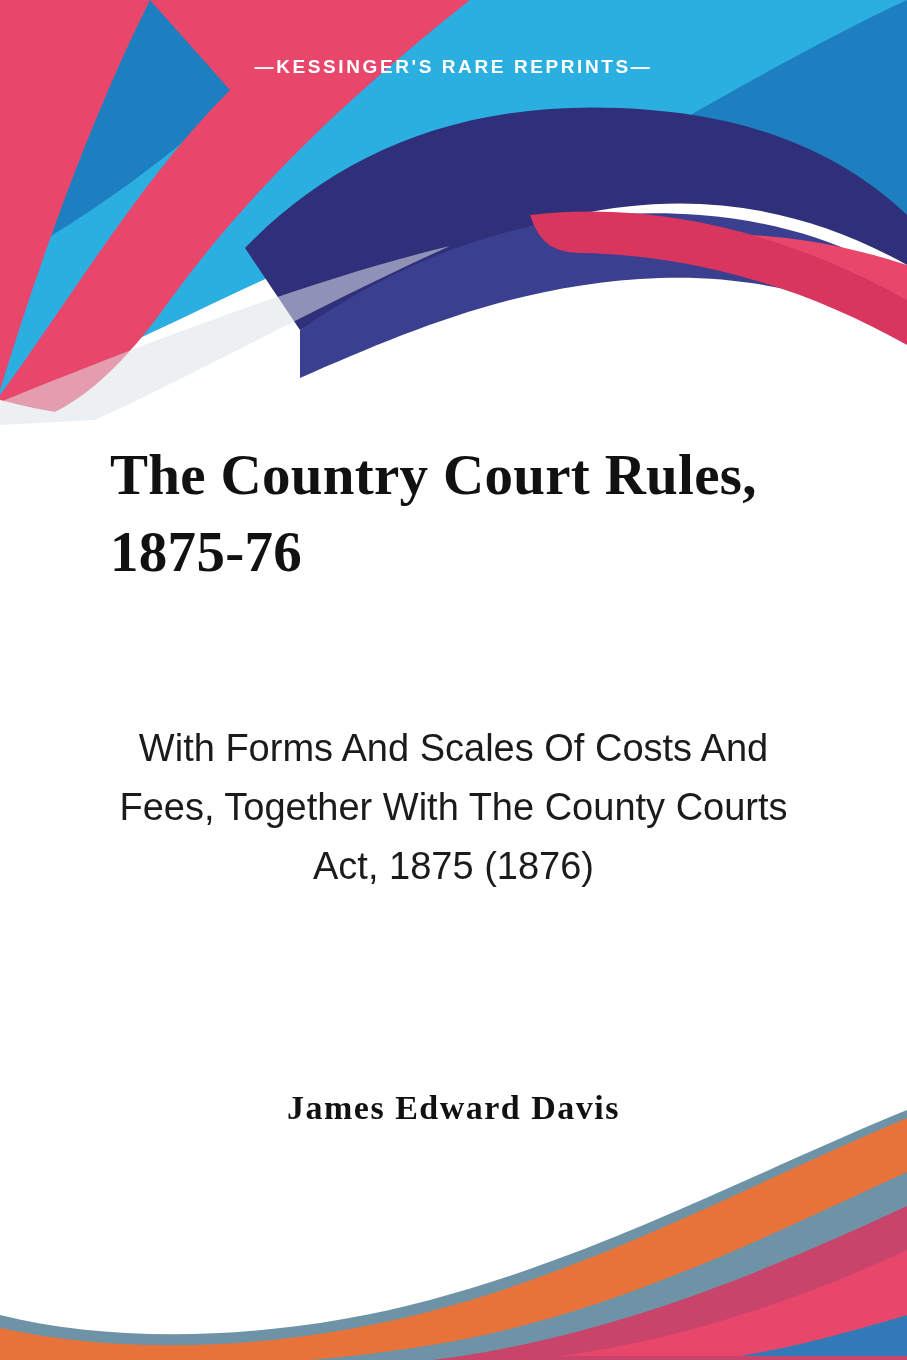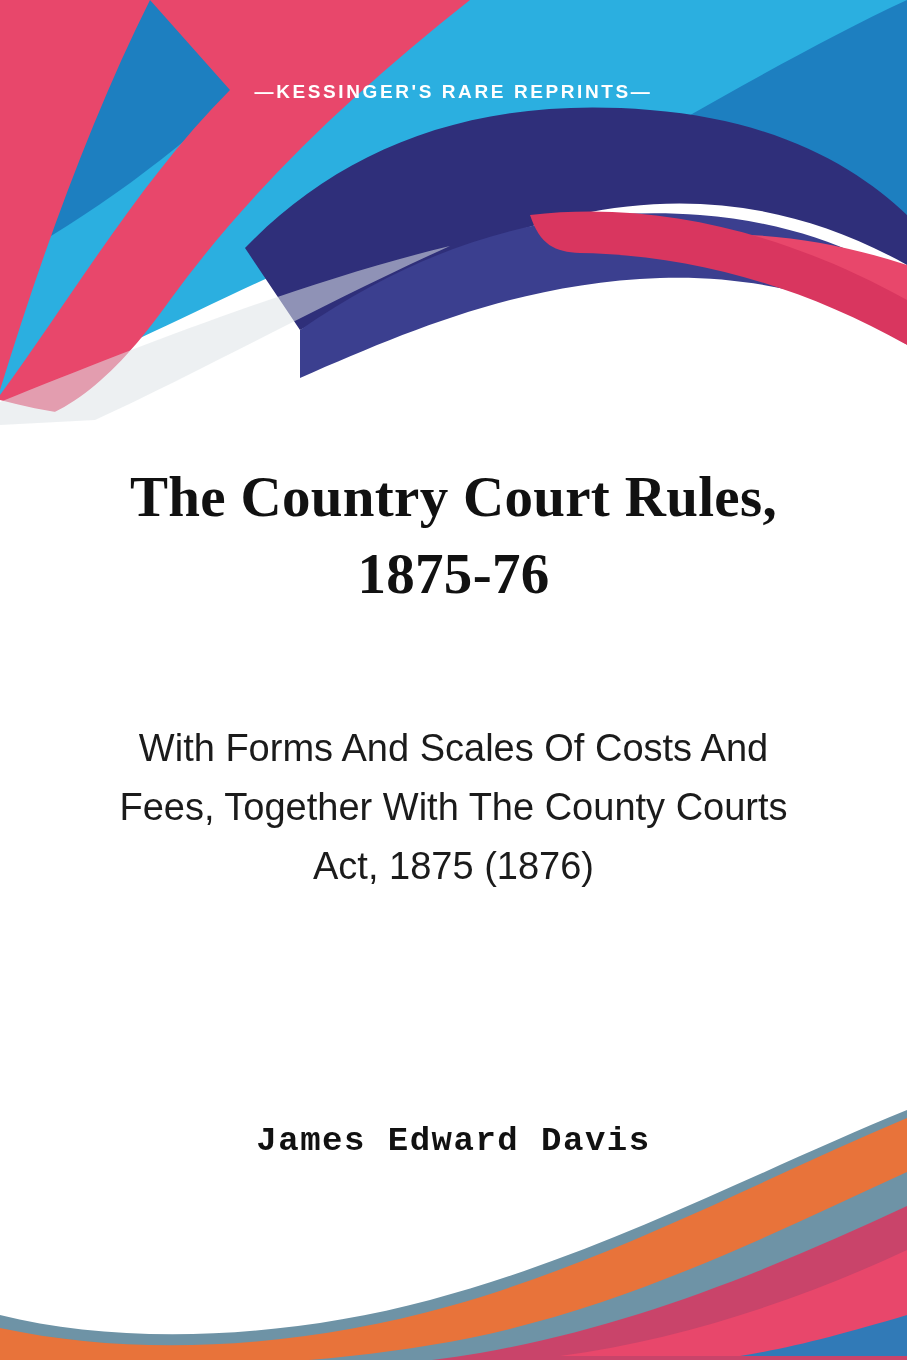--- a/index.html
+++ b/index.html
@@ -41,36 +41,34 @@
     left: 0;
     width: 907px;
     text-align: center;
     font-family: "Liberation Sans", sans-serif;
     font-size: 19px;
     font-weight: 700;
     letter-spacing: 2.6px;
     color: #ffffff;
     z-index: 5;
     white-space: nowrap;
-    margin-top: 25px;
   }
   .text-block {
     position: absolute;
     left: 0;
     top: 0;
     width: 907px;
     height: 1360px;
     z-index: 4;
   }
   .title {
     position: absolute;
-    top: 459px;
+    top: 437px;
     left: 110px;
     width: 687px;
-    text-align: center;
     font-family: "Liberation Serif", serif;
     font-weight: 700;
     font-size: 57px;
     line-height: 1.35;
     color: #111111;
     letter-spacing: 0.3px;
   }
   .subtitle {
     position: absolute;
     top: 690px;
@@ -79,25 +77,25 @@
     text-align: center;
     font-family: "Liberation Sans", sans-serif;
     font-weight: 400;
     font-size: 38px;
     line-height: 1.55;
     color: #1b1b1b;
     margin-top: 29px;
   }
   .author {
     position: absolute;
-    top: 1122px;
+    top: 1089px;
     left: 100px;
     width: 707px;
     text-align: center;
-    font-family: Liberation Mono, monospace;
+    font-family: Liberation Serif, serif;
     font-weight: 700;
     font-size: 34px;
     letter-spacing: 1.5px;
     color: #111111;
   }
 </style>
 </head>
 <body>
 
 <div class="cover">

